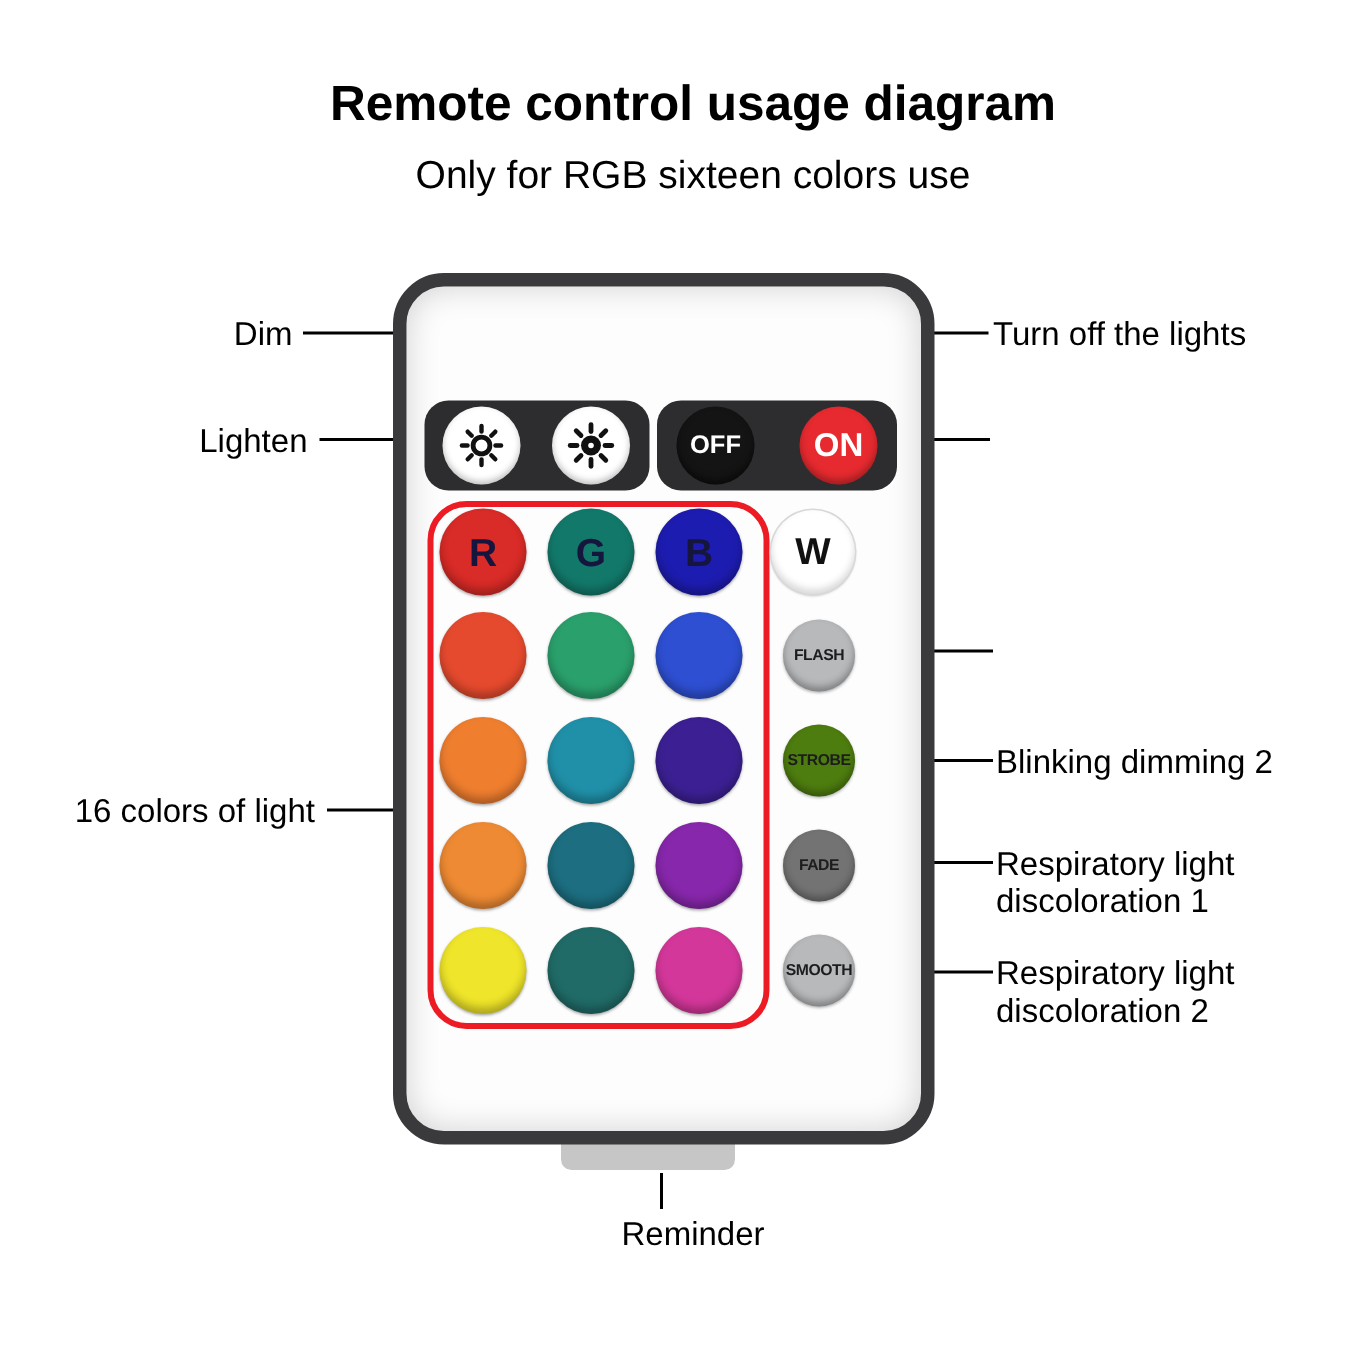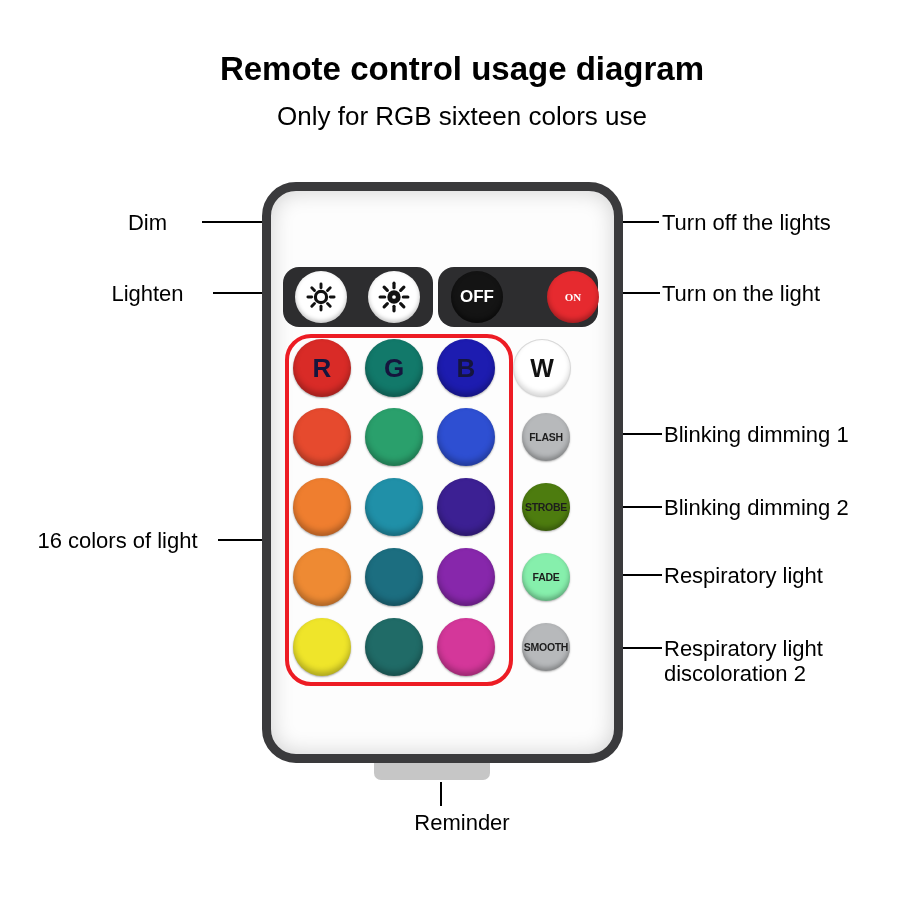--- a/index.html
+++ b/index.html
@@ -2,39 +2,39 @@
 <html><head>
 <meta charset="utf-8">
 <style>
   html,body{margin:0;padding:0;background:#fff;}
   #page{position:relative;width:900px;height:900px;background:#ffffff;overflow:hidden;
         font-family:"Liberation Sans", sans-serif;color:#000;padding-left:24px;}
   .title{position:absolute;top:50px;left:0;width:100%;text-align:center;
          font-size:33px;font-weight:bold;}
   .subtitle{position:absolute;top:101px;left:0;width:100%;text-align:center;font-size:26px;}
   .label{position:absolute;font-size:22px;line-height:25px;white-space:nowrap;}
-  .label.right-align{text-align:center;}
+  .label.right-align{text-align:right;}
   .line{position:absolute;background:#000;}
   
   .remote-body{position:absolute;left:262px;top:182px;width:361px;height:581px;
         box-sizing:border-box;border:9px solid #3a3a3c;border-radius:34px;
         background:#fdfdfd;box-shadow:inset 0 0 22px rgba(0,0,0,0.18);z-index:2;}
   .bottom-tab{position:absolute;left:374px;top:748px;width:116px;height:32px;
         background:#c6c6c6;border-radius:0 0 7px 7px;z-index:1;}
   .pill{position:absolute;height:60px;background:#2d2d2f;border-radius:16px;z-index:3;}
   .pill-left{left:283px;top:267px;width:150px;}
   .pill-right{left:438px;top:267px;width:160px;}
   .round-btn{position:absolute;border-radius:50%;display:flex;align-items:center;
         justify-content:center;z-index:4;box-sizing:border-box;}
   .sun-btn{width:52px;height:52px;background:#fff;top:271px;
         box-shadow:inset 0 -2px 4px rgba(0,0,0,.25);}
   .off-btn{left:451px;top:271px;width:52px;height:52px;color:#fff;
         font-weight:bold;font-size:17px;box-shadow:inset 0 -3px 5px rgba(0,0,0,.5);}
-  .on-btn{left:547px;top:271px;width:52px;height:52px;color:#fff;
-        font-weight:bold;font-size:11px;box-shadow:inset 0 -3px 5px rgba(0,0,0,.3);font-family:Liberation Serif, serif;}
+  .on-btn{left:533px;top:271px;width:52px;height:52px;color:#fff;
+        font-weight:bold;font-size:22px;box-shadow:inset 0 -3px 5px rgba(0,0,0,.3);}
   .red-outline{position:absolute;left:285px;top:334px;width:228px;height:352px;
         box-sizing:border-box;border:4px solid #ed1c24;border-radius:26px;z-index:3;}
   .color-btn{position:absolute;width:58px;height:58px;border-radius:50%;z-index:4;
         display:flex;align-items:center;justify-content:center;
         font-weight:bold;font-size:26px;color:#15153d;
         box-shadow:inset 0 -4px 6px rgba(0,0,0,.28), 0 1px 2px rgba(0,0,0,.35);}
   .w-btn{left:514px;top:340px;width:56px;height:56px;background:#ffffff;
         font-weight:bold;font-size:25px;color:#111;
         box-shadow:0 0 0 1px #d8d8d8, inset 0 -3px 5px rgba(0,0,0,.15), 0 1px 2px rgba(0,0,0,.3);}
   .mode-btn{left:522px;width:48px;height:48px;background:#b7b9bb;
@@ -114,46 +114,45 @@
       <div class="color-btn" style="left: 365px; top: 548px; background: rgb(28, 110, 128);"></div>
       <div class="color-btn" style="left: 437px; top: 548px; background: rgb(135, 39, 171);"></div>
       <div class="color-btn" style="left: 293px; top: 618px; background: rgb(239, 229, 42);"></div>
       <div class="color-btn" style="left: 365px; top: 618px; background: rgb(32, 107, 103);"></div>
       <div class="color-btn" style="left: 437px; top: 618px; background: rgb(212, 55, 154);"></div>
     </div>
 
   <div class="round-btn w-btn">W</div>
   <div class="round-btn mode-btn" style="top: 413px; background: rgb(183, 185, 187);">FLASH</div>
   <div class="round-btn mode-btn" style="top: 483px; background: #4d7c0f;">STROBE</div>
-  <div class="round-btn mode-btn" style="top: 553px; background: #86efac;">FADE</div>
+  <div class="round-btn mode-btn" style="top: 553px; background: #737373;">FADE</div>
   <div class="round-btn mode-btn" style="top: 623px; background: rgb(183, 185, 187);">SMOOTH</div>
 
   <div class="label right-align" style="left:100px;top:210px;width:95px;">Dim</div>
   <div class="line" style="left:202px;top:221px;width:198px;height:2px;"></div>
   <div class="line" style="left:398px;top:221px;width:2px;height:44px;"></div>
 
   <div class="label right-align" style="left:90px;top:281px;width:115px;">Lighten</div>
   <div class="line" style="left:213px;top:292px;width:68px;height:2px;"></div>
 
   <div class="line" style="left:469px;top:221px;width:190px;height:2px;"></div>
   <div class="line" style="left:469px;top:221px;width:2px;height:42px;"></div>
   <div class="label" style="left:662px;top:210px;">Turn off the lights</div>
 
   <div class="line" style="left:598px;top:292px;width:62px;height:2px;"></div>
-  <div class="label" style="left:662px;top:281px;">Turn on the light</div>
 
   <div class="line" style="left:594px;top:433px;width:68px;height:2px;"></div>
-  <div class="label" style="left:664px;top:422px;">Blinking dimming 1</div>
 
   <div class="line" style="left:596px;top:506px;width:66px;height:2px;"></div>
   <div class="label" style="left:664px;top:495px;">Blinking dimming 2</div>
 
   <div class="line" style="left:594px;top:574px;width:68px;height:2px;"></div>
   <div class="label" style="left:664px;top:563px;">
     <div>Respiratory light</div>
+    <div>discoloration 1</div>
   </div>
 
   <div class="line" style="left:596px;top:647px;width:66px;height:2px;"></div>
   <div class="label" style="left:664px;top:636px;">
     <div>Respiratory light</div>
     <div>discoloration 2</div>
   </div>
 
   <div class="label right-align" style="left:25px;top:528px;width:185px;">16 colors of light</div>
   <div class="line" style="left:218px;top:539px;width:66px;height:2px;"></div>

